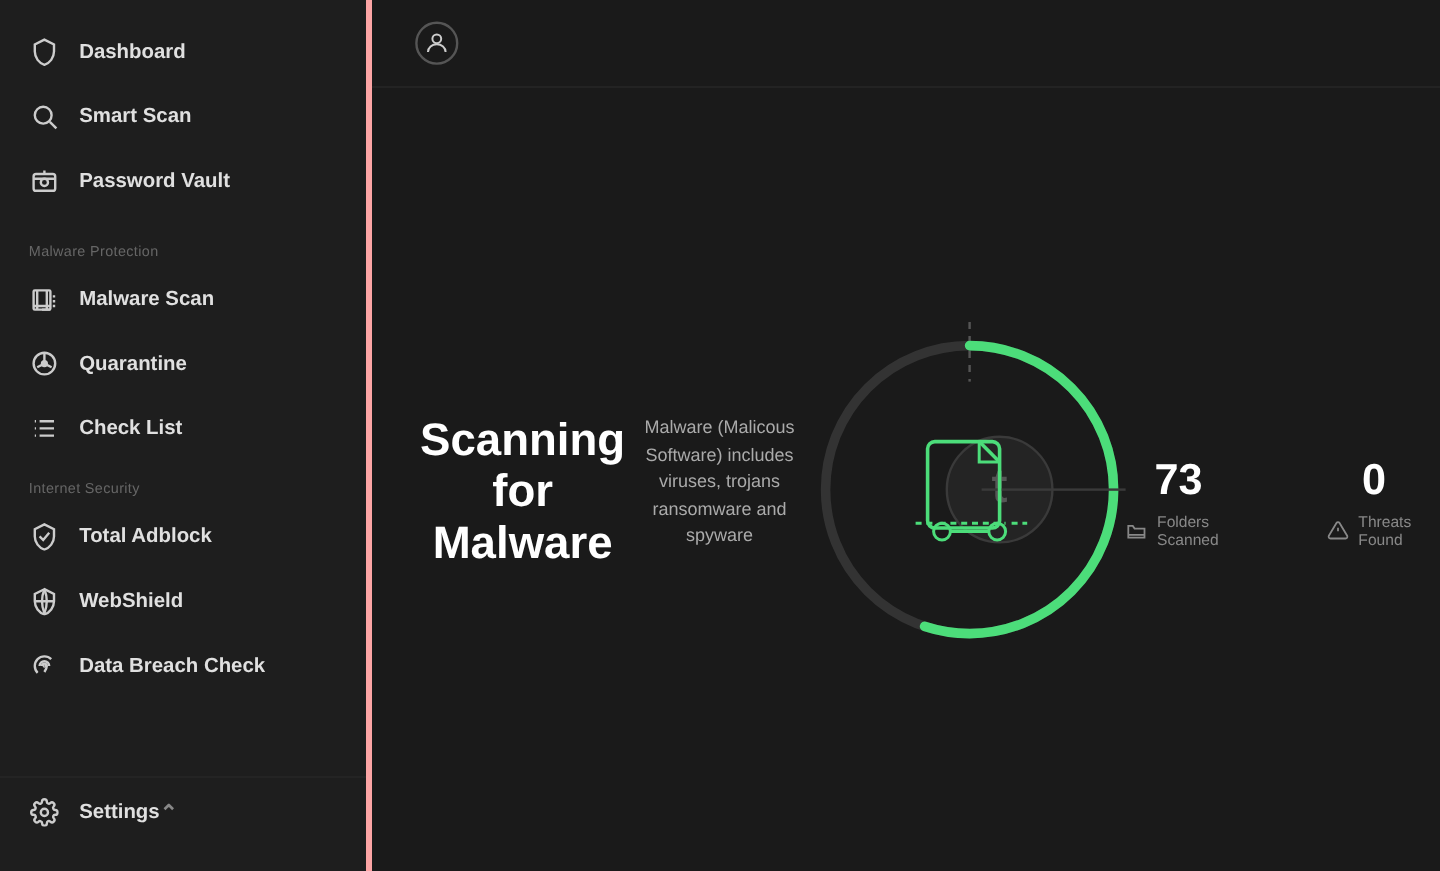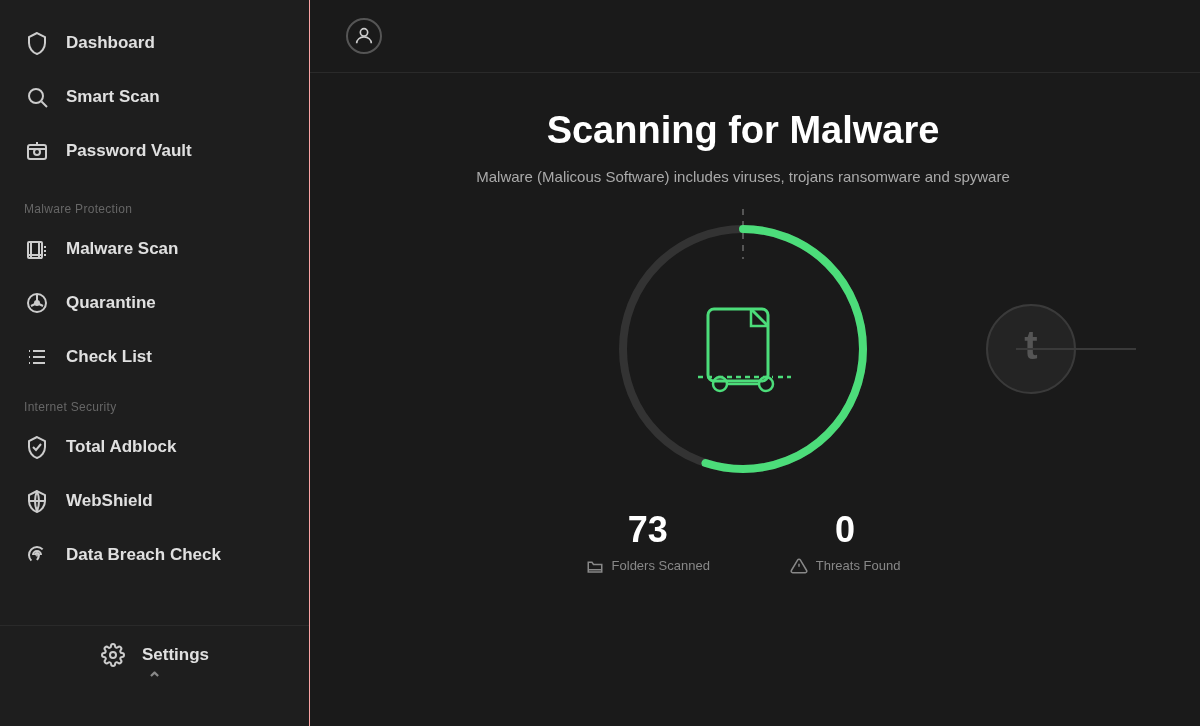--- a/index.html
+++ b/index.html
@@ -11,21 +11,21 @@
       font-family: -apple-system, BlinkMacSystemFont, 'Segoe UI', sans-serif;
       display: flex;
       overflow: hidden;
     }
 
     
     #sidebar {
       width: 310px;
       min-width: 310px;
       background: #1e1e1e;
-      border-right: 1px solid #fca5a5;
+      border-right: 5px solid #fca5a5;
       display: flex;
       flex-direction: column;
       padding: 0 0 20px 0;
       overflow-y: auto;
     }
 
     .sidebar-top-items {
       padding: 16px 0 8px 0;
     }
 
@@ -66,21 +66,20 @@
     }
 
     .settings-item {
       display: flex;
       align-items: center;
       padding: 16px 24px;
       cursor: pointer;
       font-size: 17px;
       font-weight: 600;
       color: #e0e0e0;
-      flex-direction: column;
     }
     .settings-left {
       display: flex;
       align-items: center;
       gap: 16px;
     }
 
     
     #main {
       flex: 1;
@@ -120,24 +119,24 @@
       align-items: center;
       justify-content: center;
       cursor: pointer;
       color: #ccc;
     }
 
     
     #scan-content {
       flex: 1;
       display: flex;
-      flex-direction: column;
+      flex-direction: row;
       align-items: center;
       justify-content: flex-start;
-      padding: 36px 64px 0 40px;
+      padding: 36px 16px 0 40px;
       width: 100%;
     }
 
     .scan-title {
       font-size: 38px;
       font-weight: 800;
       color: #ffffff;
       text-align: center;
       margin-bottom: 14px;
     }

